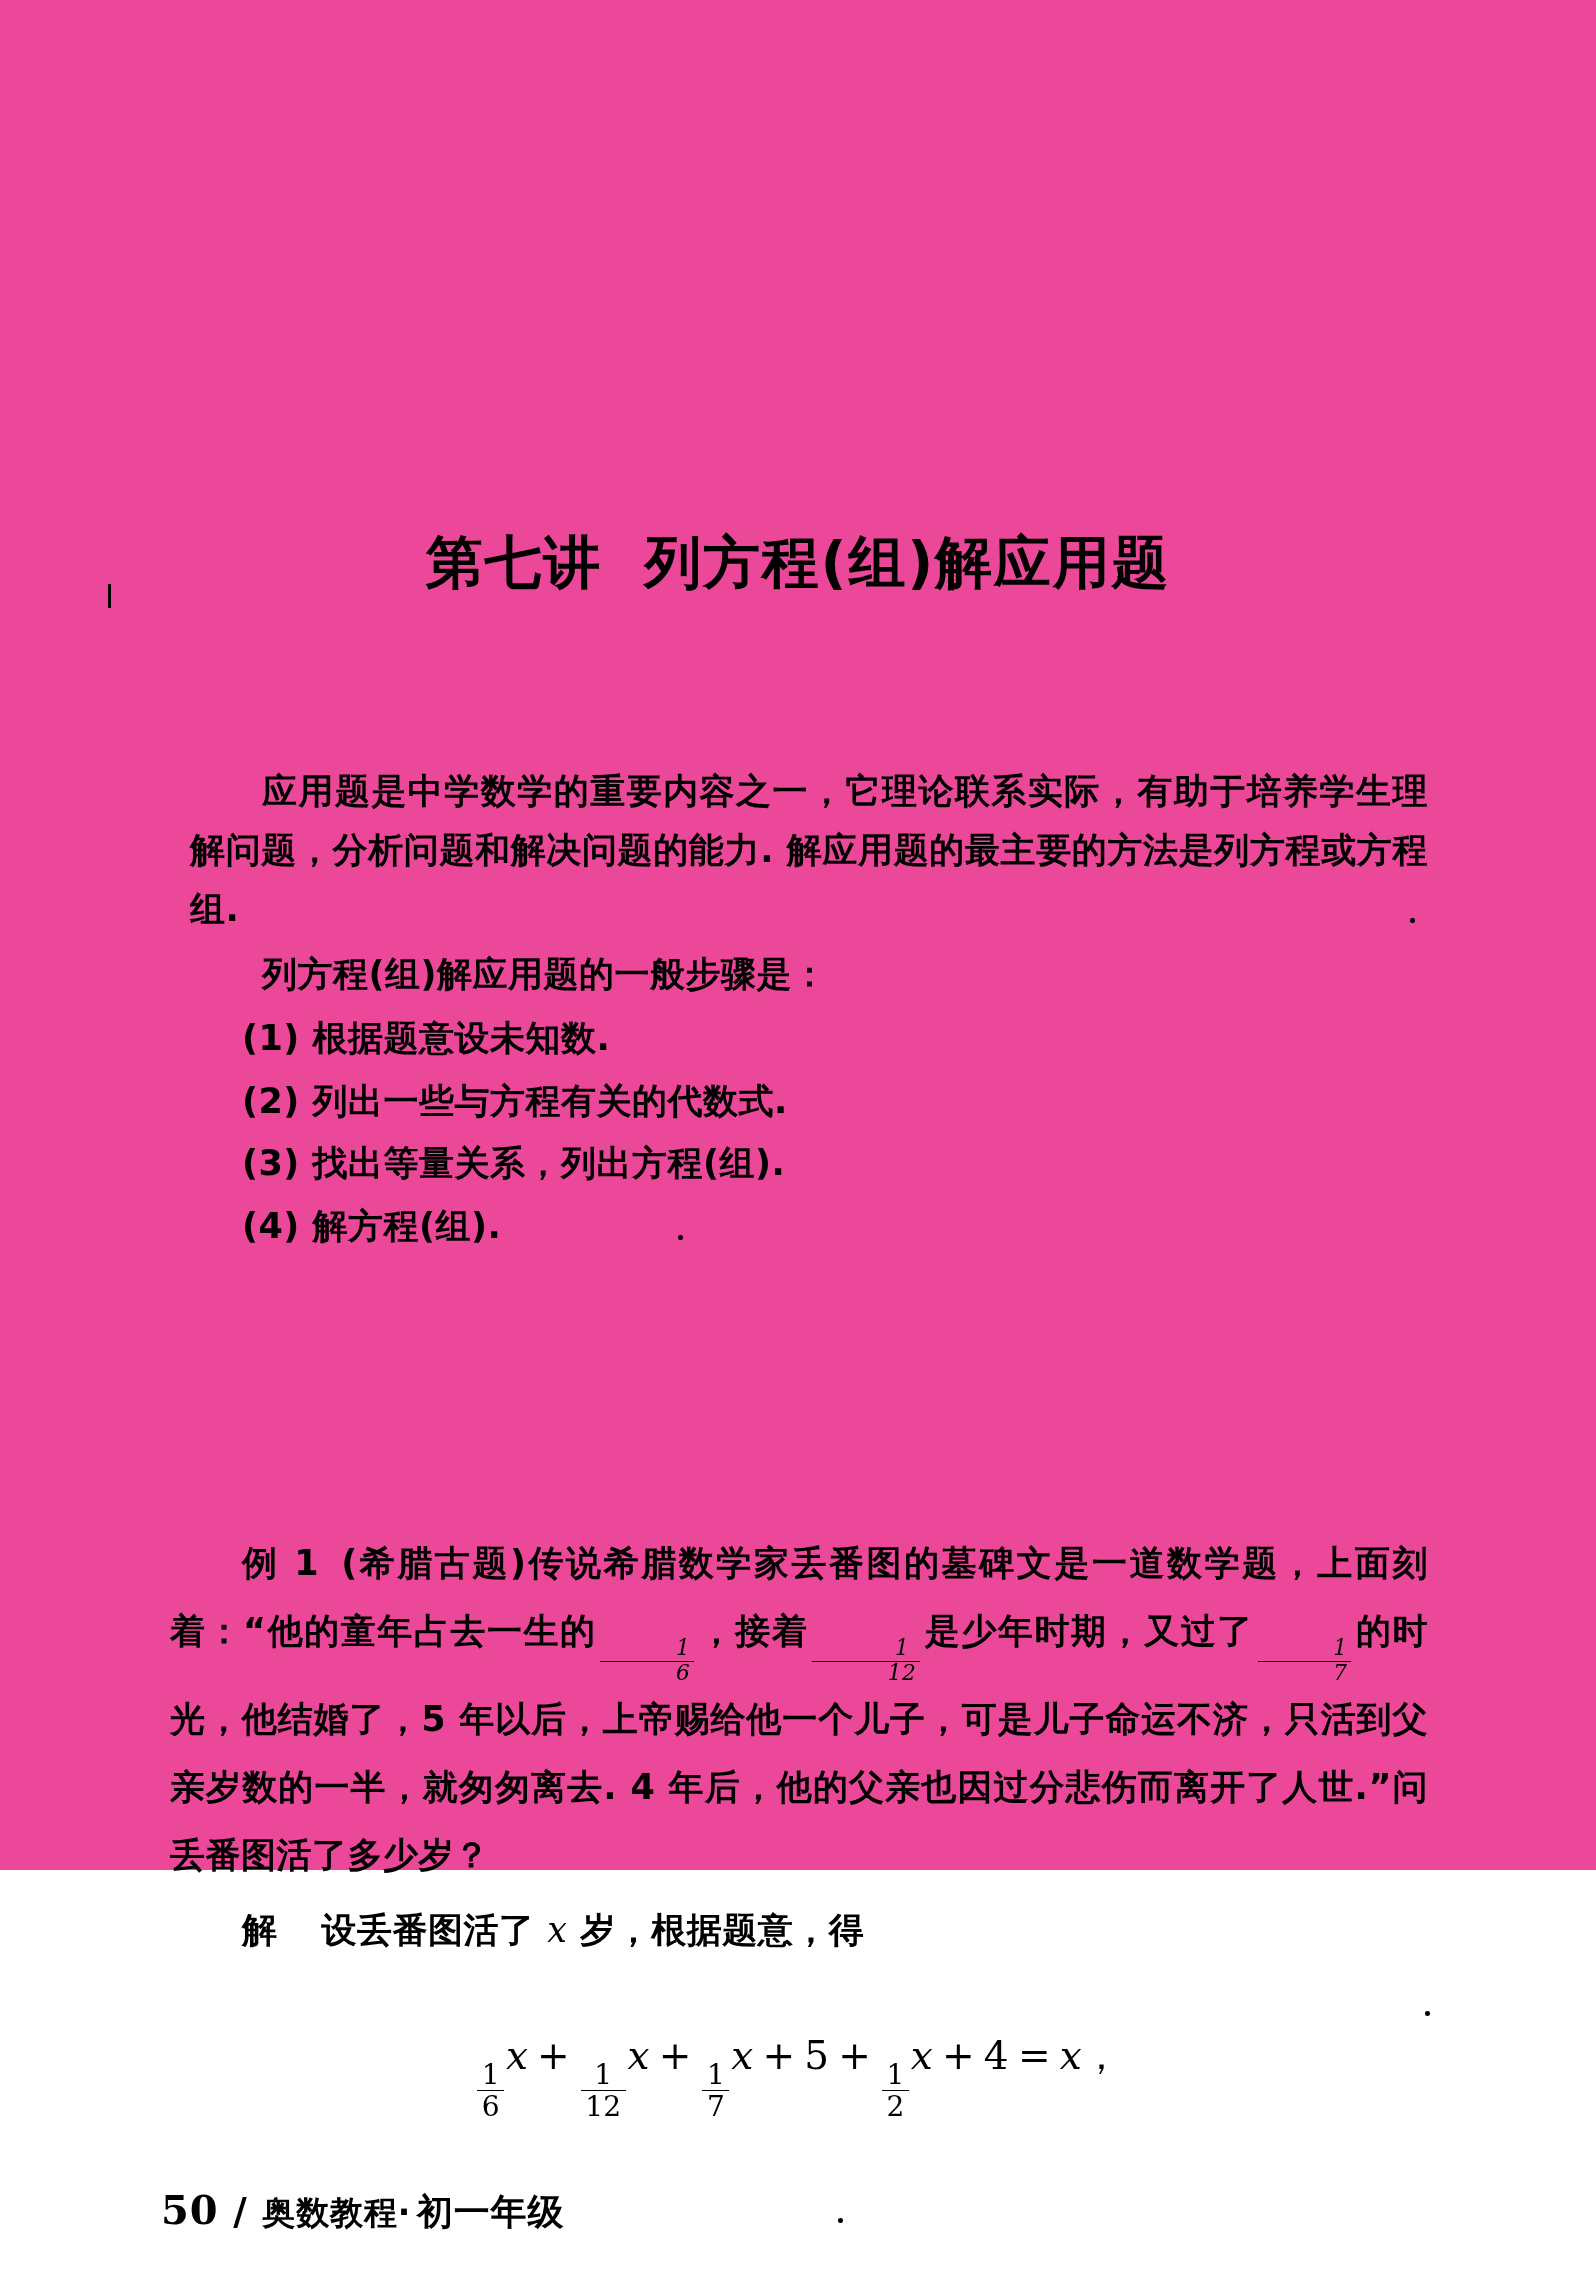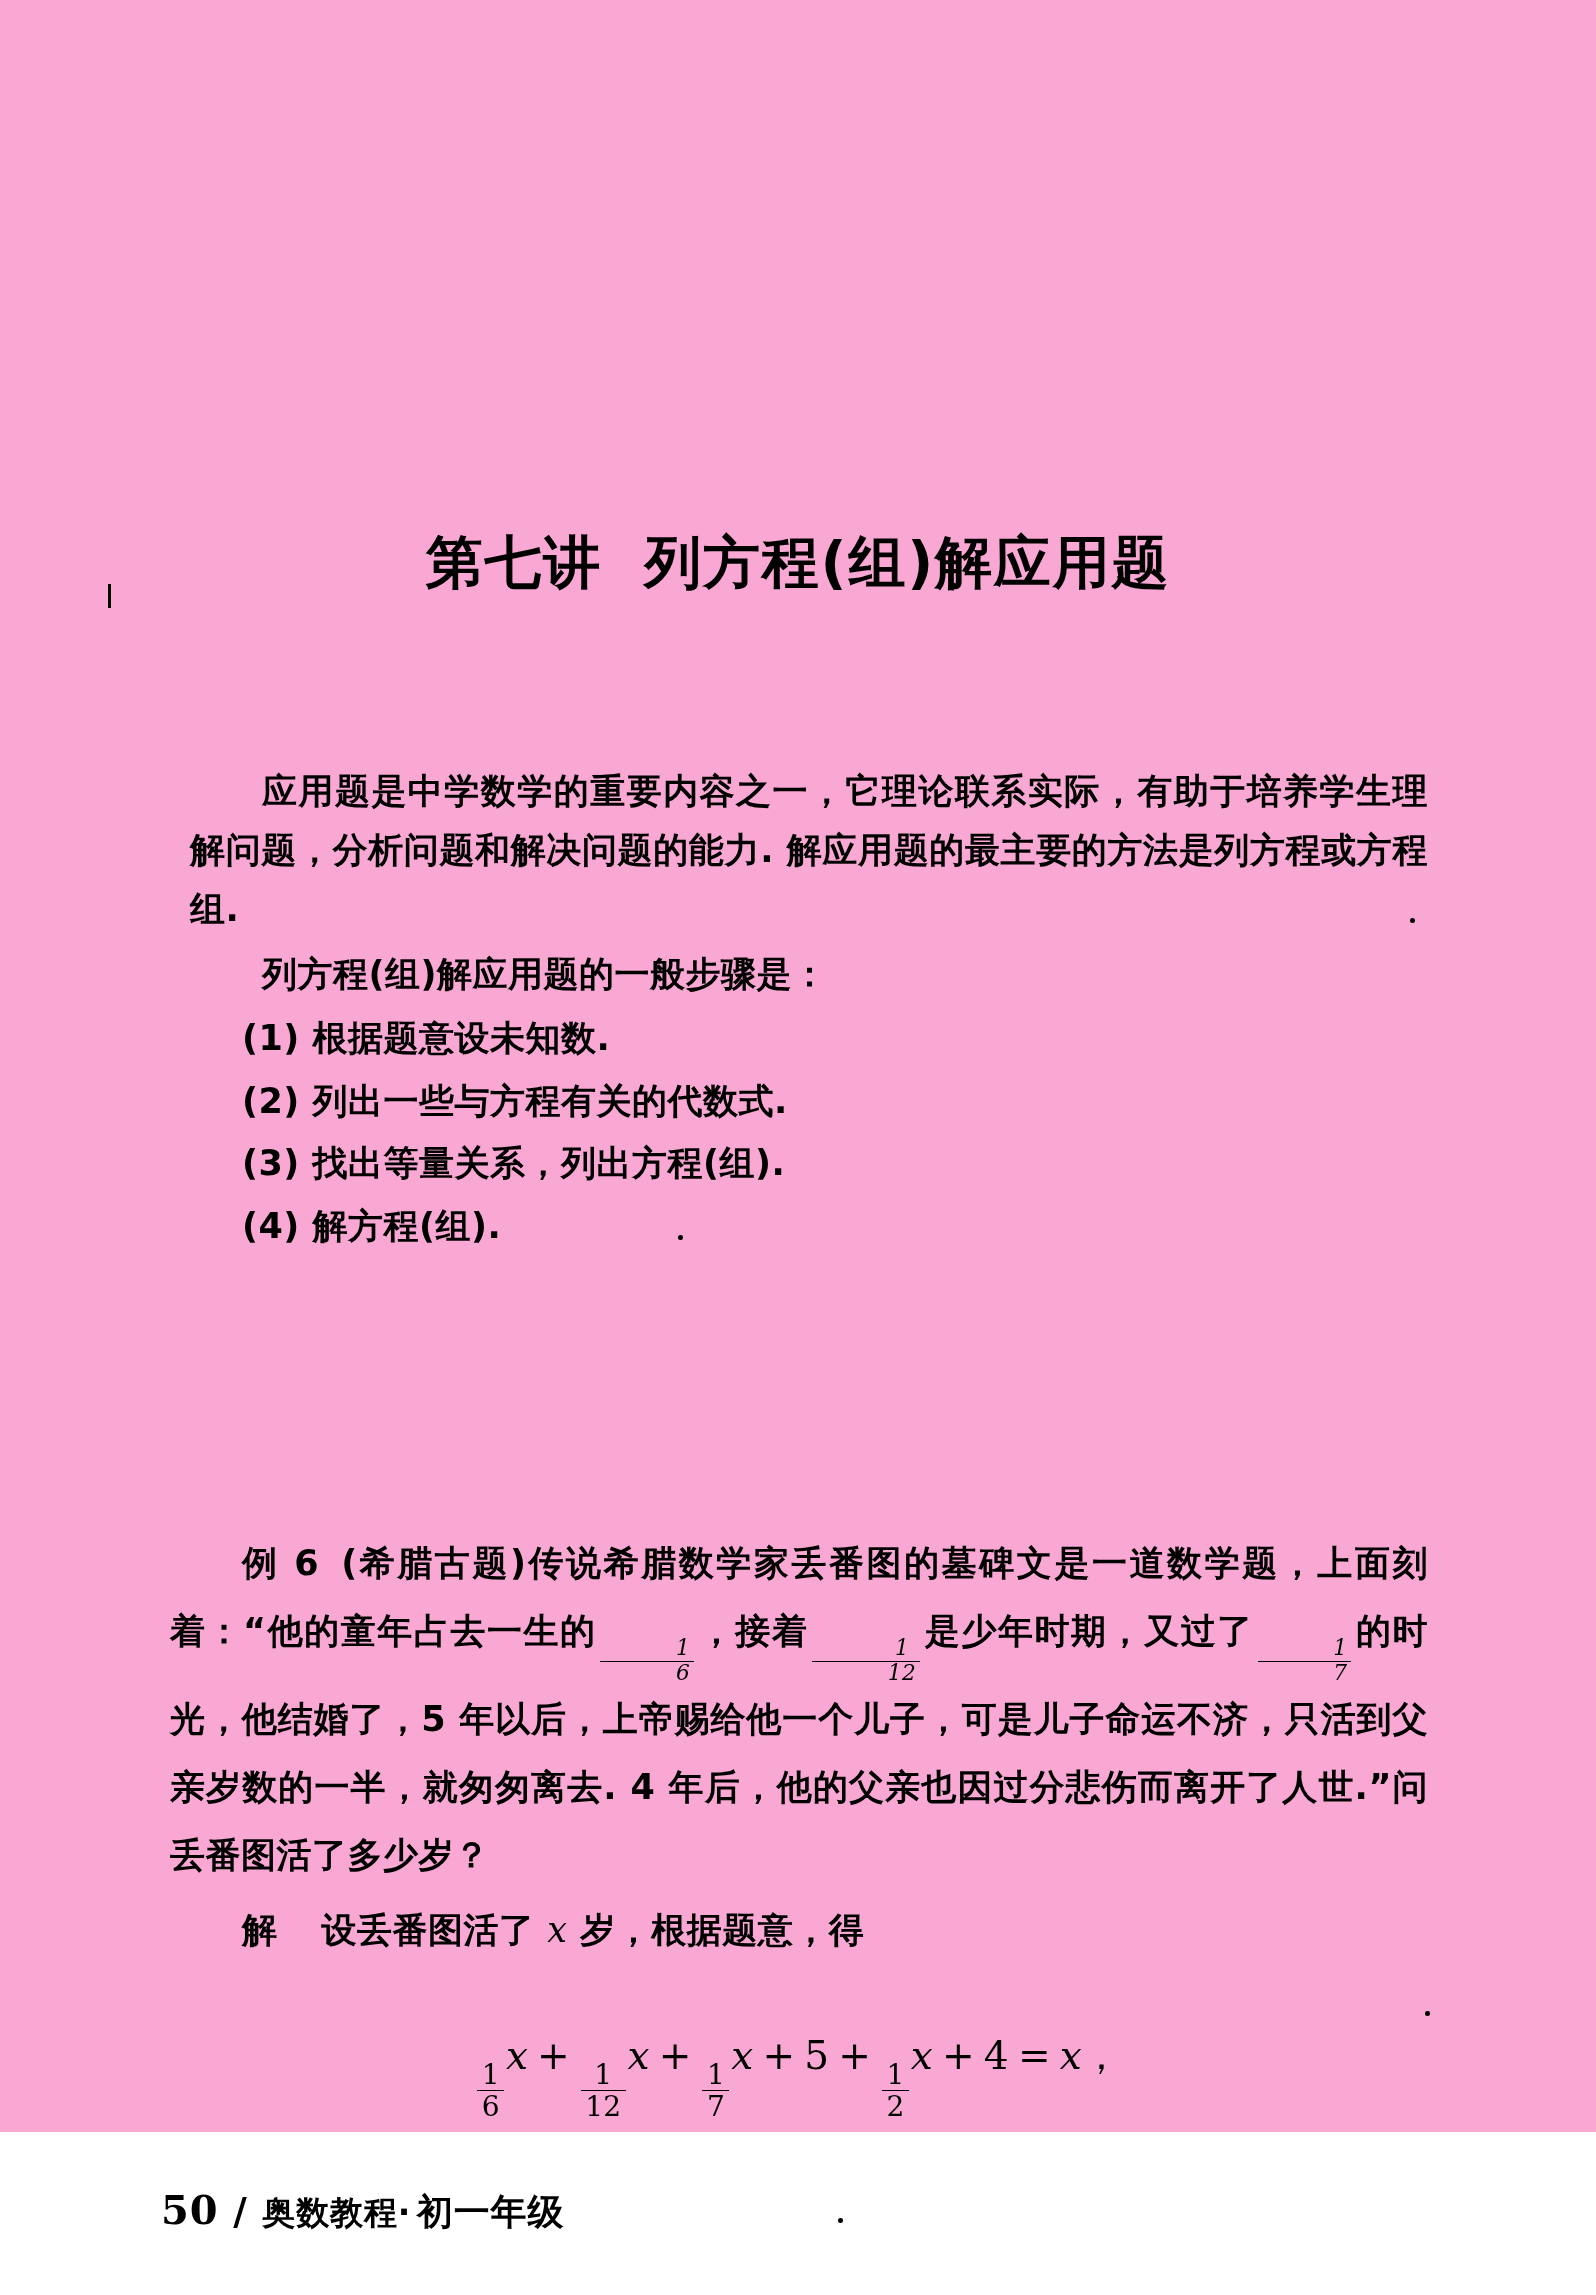--- a/index.html
+++ b/index.html
@@ -12,22 +12,22 @@
     height: 2296px;
     position: relative;
     font-family: "DejaVu Serif", "Liberation Serif", serif;
     color: #000000;
     overflow: hidden;
   }
   .page {
     position: absolute;
     left: 0; top: 0;
     width: 1596px;
-    height: 2132px;
-    background: #f9a8d4;
+    height: 1870px;
+    background: #ec4899;
   }
   
   .chapter-title {
     position: absolute;
     left: 0;
     top: 487px;
     width: 1596px;
     text-align: center;
     font-size: 57px;
     font-weight: bold;
@@ -214,21 +214,21 @@
     <p class="para indent">列方程(组)解应用题的一般步骤是：</p>
     <div class="steps">
       <p class="step">(1) 根据题意设未知数.</p>
       <p class="step">(2) 列出一些与方程有关的代数式.</p>
       <p class="step">(3) 找出等量关系，列出方程(组).</p>
       <p class="step">(4) 解方程(组).</p>
     </div>
   </div>
 
   <div class="example-block">
-    <p class="example"><span class="label-bold">例 6</span><span class="sp-small"></span><span>(希腊古题)</span><span>传说希腊数学家丢番图的墓碑文是一道数学题，上面刻着：“他的童年占去一生的</span><span class="frac">
+    <p class="example"><span class="label-bold">例 1</span><span class="sp-small"></span><span>(希腊古题)</span><span>传说希腊数学家丢番图的墓碑文是一道数学题，上面刻着：“他的童年占去一生的</span><span class="frac">
           <span class="num">1</span>
           <span class="den">6</span>
         </span><span>，接着</span><span class="frac">
           <span class="num">1</span>
           <span class="den">12</span>
         </span><span>是少年时期，又过了</span><span class="frac">
           <span class="num">1</span>
           <span class="den">7</span>
         </span><span>的时光，他结婚了，5 年以后，上帝赐给他一个儿子，可是儿子命运不济，只活到父亲岁数的一半，就匆匆离去. 4 年后，他的父亲也因过分悲伤而离开了人世.”问丢番图活了多少岁？</span></p>
 

